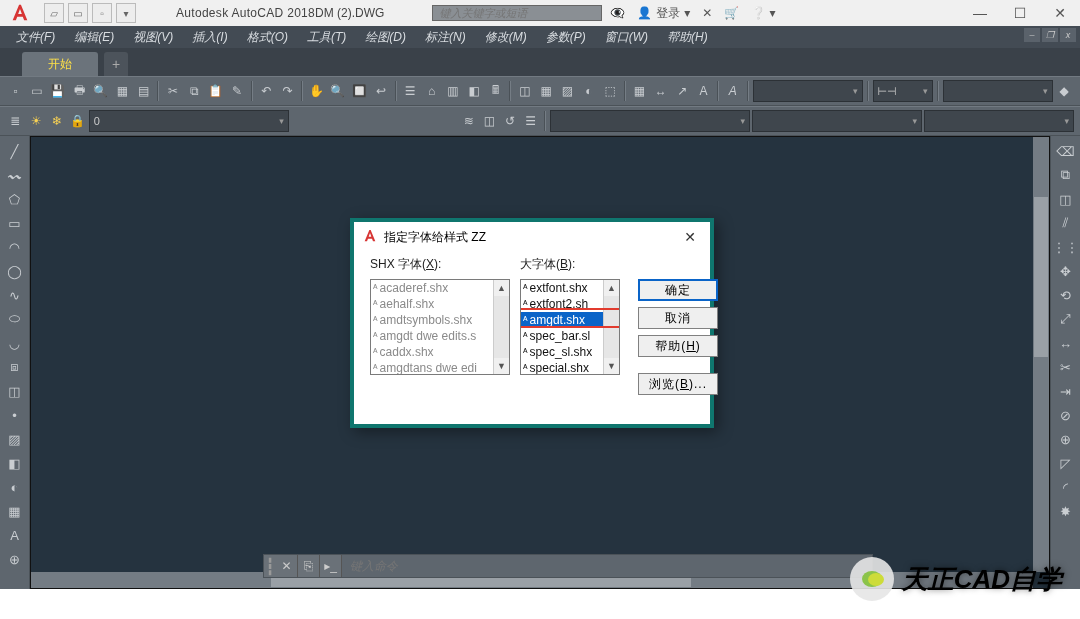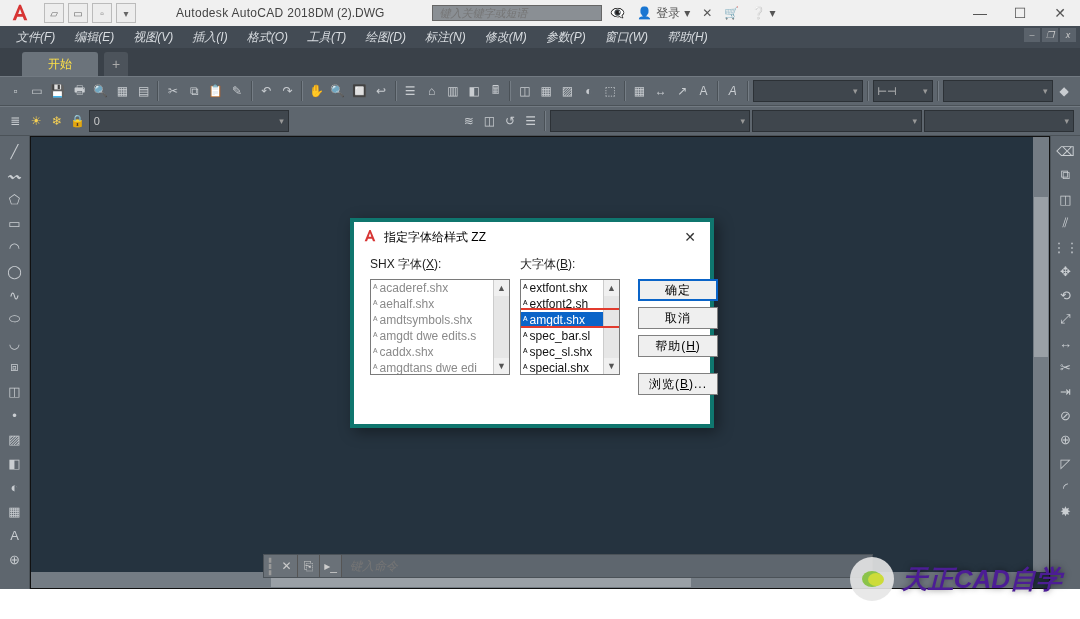--- a/index.html
+++ b/index.html
@@ -71,21 +71,21 @@
   .listitem.enabled{color:#111;}
   .listitem .fonticon{font-size:10px;}
   .listitem.selected{background:#0a64c8;color:#fff;}
   .redbox{position:absolute;border:2px solid #e23b2e;pointer-events:none;}
   .dlg-btns{display:flex;flex-direction:column;gap:6px;}
   .dlg-btn{height:22px;border:1px solid #808080;background:#efefef;padding:0 4px;font-size:12px;display:flex;align-items:center;justify-content:center;white-space:nowrap;letter-spacing:1px;}
   .dlg-btn.focus{border:2px solid #0a64c8;}
   .dlg-foot{grid-column:1 / span 3;margin-top:4px;color:#222;font-size:12px;}
 
   
-  .watermark{position:absolute;right:18px;bottom:18px;display:flex;align-items:center;gap:8px;color:#4c1d95;font-size:26px;font-weight:bold;font-style:italic;text-shadow:0 0 6px rgba(0,0,0,.5);}
+  .watermark{position:absolute;right:18px;bottom:18px;display:flex;align-items:center;gap:8px;color:#000000;font-size:26px;font-weight:bold;font-style:italic;text-shadow:0 0 6px rgba(0,0,0,.5);}
   .watermark .wx{width:44px;height:44px;border-radius:50%;background:rgba(230,230,230,.9);display:flex;align-items:center;justify-content:center;position:relative;}
   .watermark .bubble{width:20px;height:16px;background:#8bc34a;border-radius:50% 50% 50% 50%;position:relative;}
   .watermark .bubble.b2{width:16px;height:13px;background:#cddc39;position:absolute;left:18px;top:16px;}
 
   u{text-decoration:underline;}
 </style>
 </head>
 <body>
 
 <div class="titlebar">

